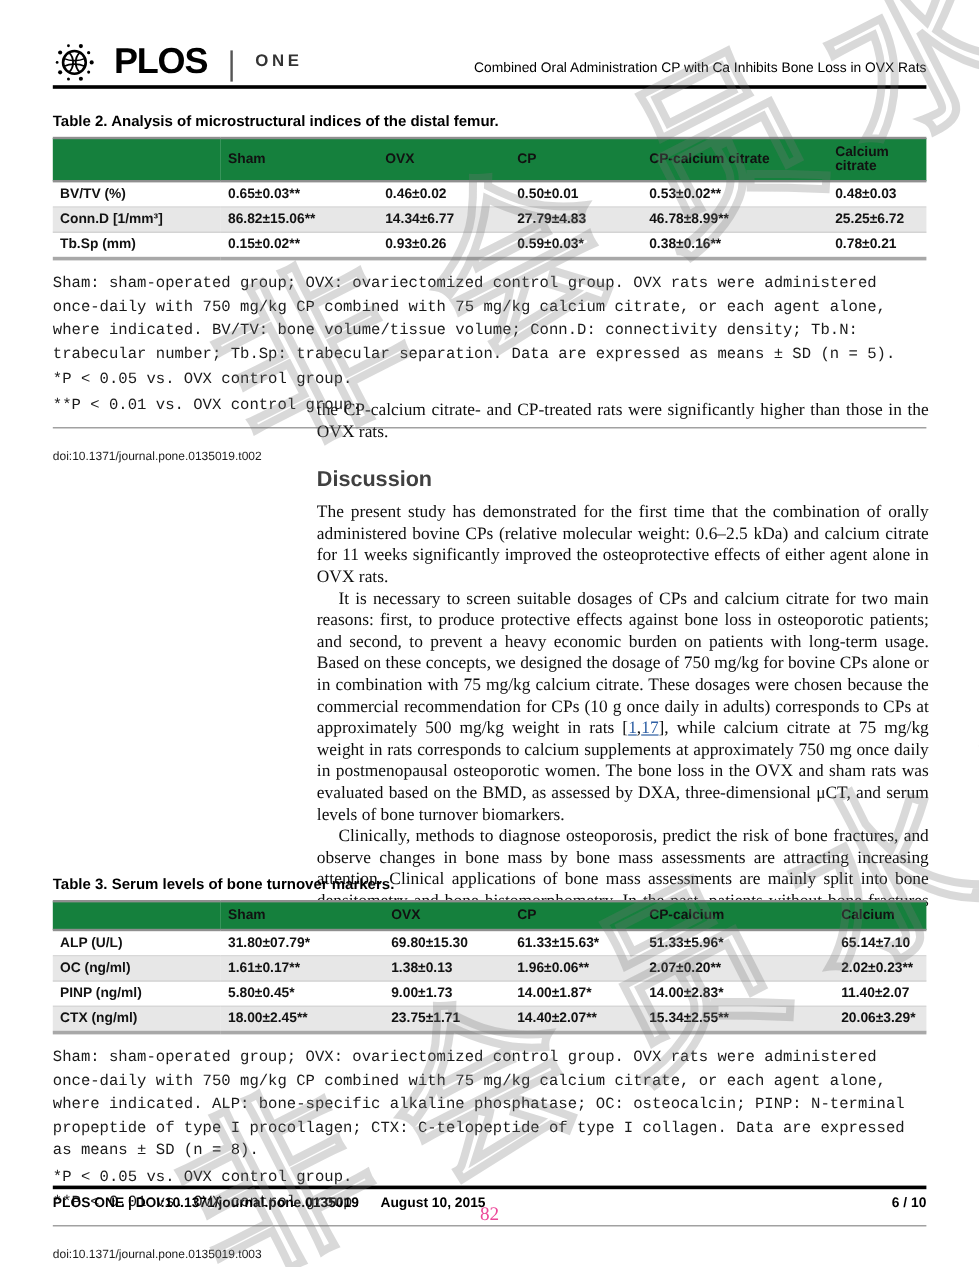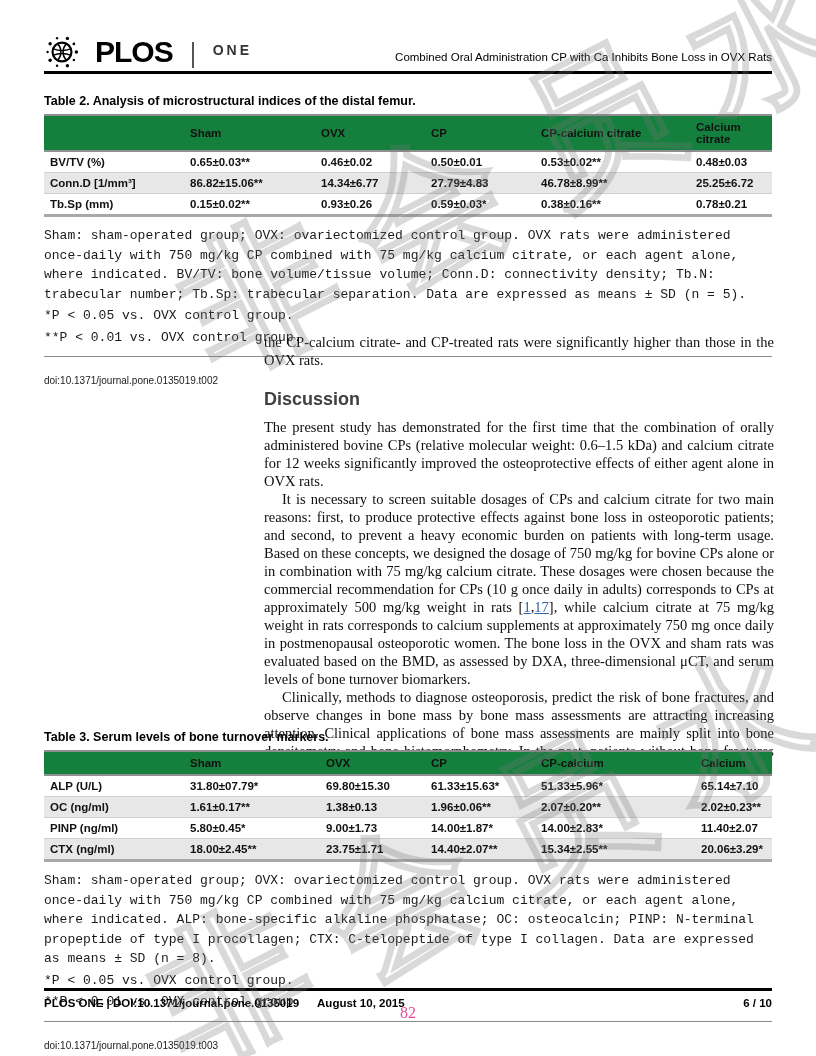--- a/index.html
+++ b/index.html
@@ -169,21 +169,21 @@
     <div class="tnote first">Sham: sham-operated group; OVX: ovariectomized control group. OVX rats were administered once-daily with 750 mg/kg CP combined with 75 mg/kg calcium citrate, or each agent alone, where indicated. BV/TV: bone volume/tissue volume; Conn.D: connectivity density; Tb.N: trabecular number; Tb.Sp: trabecular separation. Data are expressed as means ± SD (n = 5).</div>
     <div class="tnote">*P &lt; 0.05 vs. OVX control group.</div>
     <div class="tnote">**P &lt; 0.01 vs. OVX control group.</div>
     <div class="trule"></div>
     <div class="tdoi">doi:10.1371/journal.pone.0135019.t002</div>
   </div>
 
   <div class="body-col">
     <p>the CP-calcium citrate- and CP-treated rats were significantly higher than those in the OVX rats.</p>
     <h2>Discussion</h2>
-    <p>The present study has demonstrated for the first time that the combination of orally administered bovine CPs (relative molecular weight: 0.6–1.5 kDa) and calcium citrate for 12 weeks significantly improved the osteoprotective effects of either agent alone in OVX rats.</p>
+    <p>The present study has demonstrated for the first time that the combination of orally administered bovine CPs (relative molecular weight: 0.6–2.5 kDa) and calcium citrate for 11 weeks significantly improved the osteoprotective effects of either agent alone in OVX rats.</p>
     <p class="indent"><span>It is necessary to screen suitable dosages of CPs and calcium citrate for two main reasons: first, to produce protective effects against bone loss in osteoporotic patients; and second, to prevent a heavy economic burden on patients with long-term usage. Based on these concepts, we designed the dosage of 750 mg/kg for bovine CPs alone or in combination with 75 mg/kg calcium citrate. These dosages were chosen because the commercial recommendation for CPs (10 g once daily in adults) corresponds to CPs at approximately 500 mg/kg weight in rats [</span><a class="cite">1</a><span>,</span><a class="cite">17</a><span>], while calcium citrate at 75 mg/kg weight in rats corresponds to calcium supplements at approximately 750 mg once daily in postmenopausal osteoporotic women. The bone loss in the OVX and sham rats was evaluated based on the BMD, as assessed by DXA, three-dimensional μCT, and serum levels of bone turnover biomarkers.</span></p>
     <p class="indent">Clinically, methods to diagnose osteoporosis, predict the risk of bone fractures, and observe changes in bone mass by bone mass assessments are attracting increasing attention. Clinical applications of bone mass assessments are mainly split into bone densitometry and bone histomorphometry. In the past, patients without bone fractures were assessed for their risk of bone</p>
   </div>
 
   <div class="tblock tblock-3">
     <div class="tbl-title">Table 3.  Serum levels of bone turnover markers.</div>
     <table class="ptable">
       <colgroup>
           <col style="width:140px">
           <col style="width:136px">

